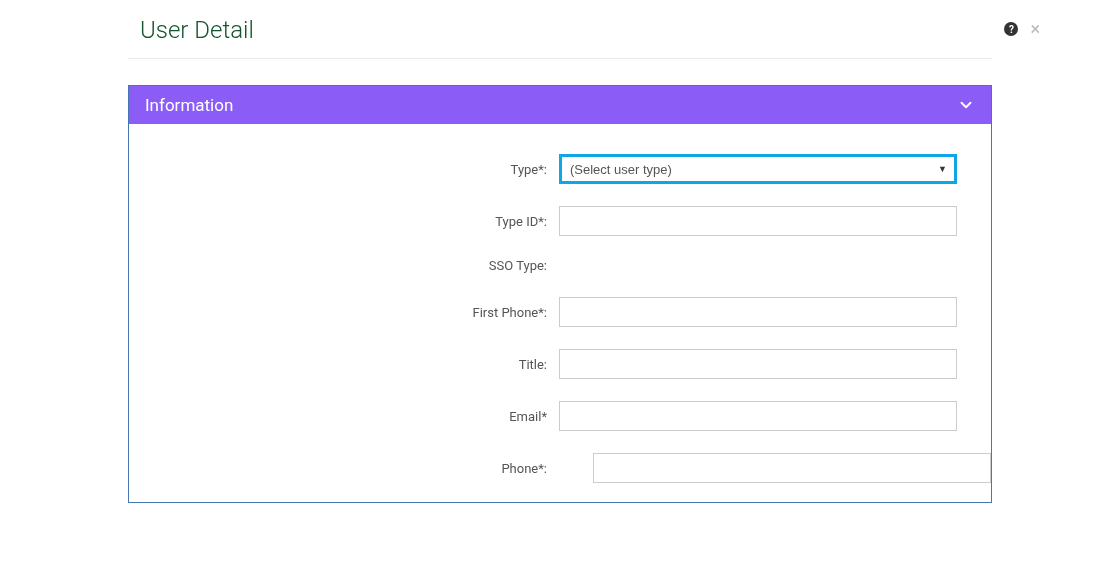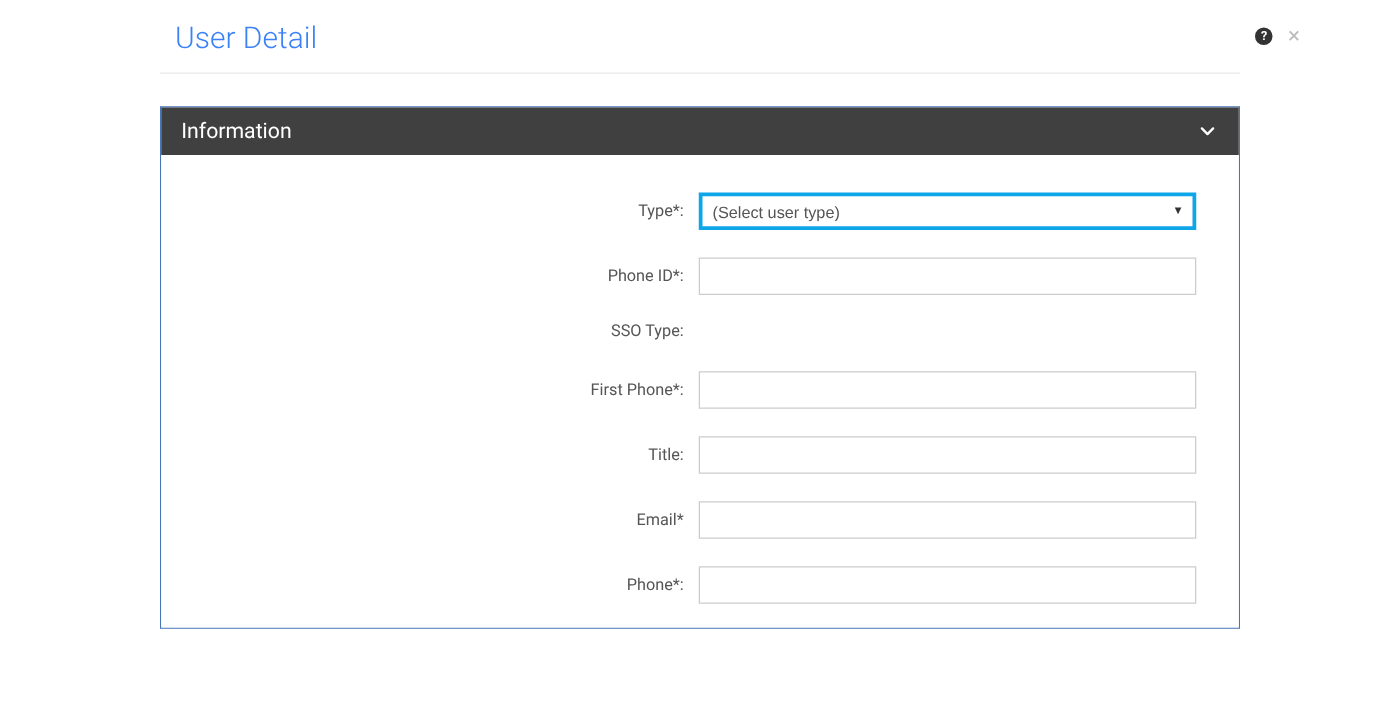--- a/index.html
+++ b/index.html
@@ -19,21 +19,21 @@
     .header-area {
       display: flex;
       justify-content: space-between;
       align-items: flex-start;
       padding: 16px 80px 0 140px;
     }
 
     .page-title {
       font-size: 24px;
       font-weight: 300;
-      color: #3b82f6;
+      color: #14532d;
       padding-bottom: 14px;
     }
 
     .header-icons {
       display: flex;
       align-items: center;
       gap: 12px;
       padding-top: 4px;
     }
 
@@ -65,21 +65,21 @@
 
     .panel-container {
       padding: 0 128px;
     }
 
     .panel {
       border: 1px solid #4876b5;
     }
 
     .panel-header {
-      background: #404040;
+      background: #8b5cf6;
       color: #fff;
       padding: 9px 16px;
       display: flex;
       justify-content: space-between;
       align-items: center;
       cursor: pointer;
     }
 
     .panel-title {
       font-size: 17px;
@@ -200,21 +200,21 @@
       <div class="form-row">
         <label class="form-label">Type*:</label>
         <div class="select-wrapper">
           <select class="form-select">
             <option>(Select user type)</option>
           </select>
         </div>
       </div>
 
       <div class="form-row">
-        <label class="form-label">Phone ID*:</label>
+        <label class="form-label">Type ID*:</label>
         <div class="form-control">
           <input type="text" class="form-input" value="" style="">
         </div>
       </div>
 
       <div class="form-row no-input">
         <label class="form-label">SSO Type:</label>
         <div class="form-control">
           <span class="static-value"></span>
         </div>
@@ -235,21 +235,21 @@
         </div>
       </div>
 
       <div class="form-row">
         <label class="form-label">Email*</label>
         <div class="form-control">
           <input type="text" class="form-input" value="" style="">
         </div>
       </div>
 
-      <div class="form-row" style="margin-bottom:1px;">
+      <div class="form-row" style="margin-bottom:1px;justify-content:space-between;">
         <label class="form-label">Phone*:</label>
         <div class="form-control">
           <input type="text" class="form-input" value="" style="">
         </div>
       </div>
 
     </div>
 
   </div>
 </div>

